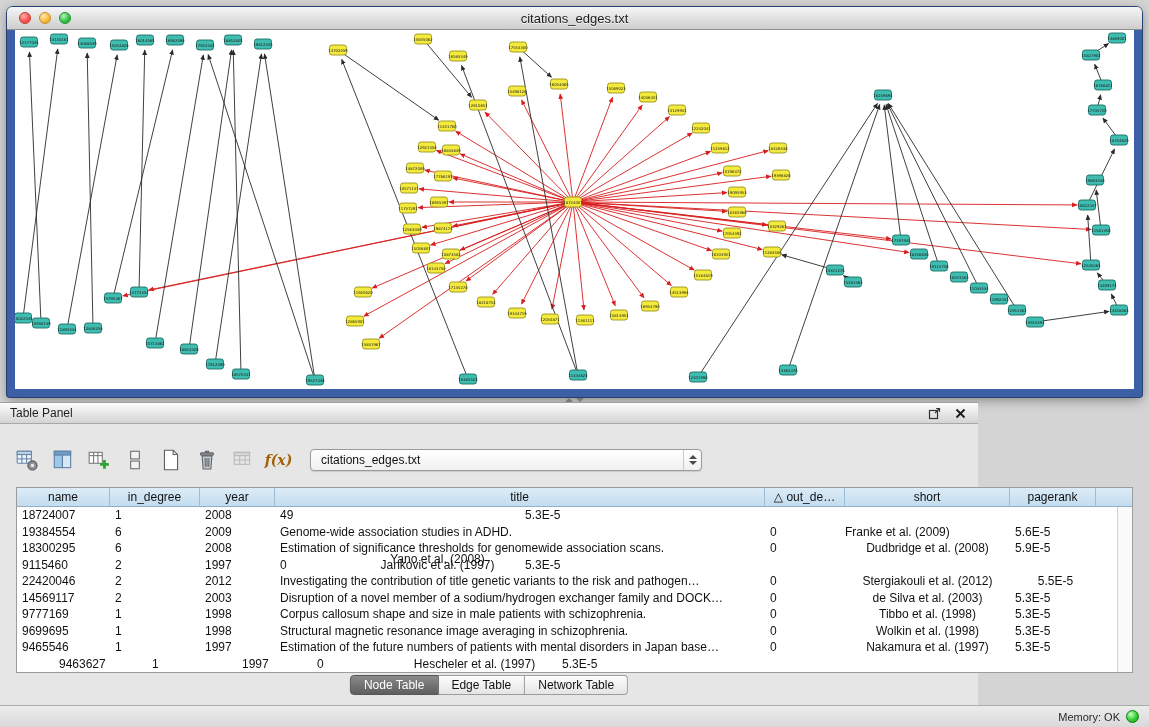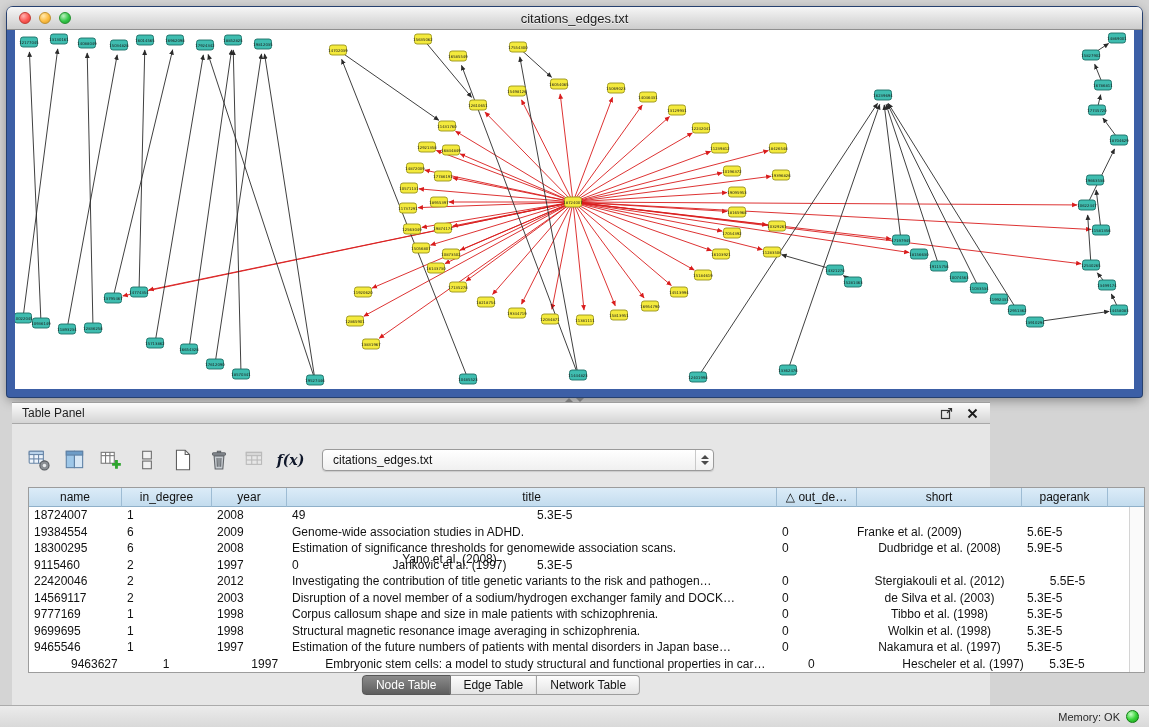--- a/index.html
+++ b/index.html
@@ -23,30 +23,30 @@
   .canvas svg{width:100%;height:100%;display:block}
   .canvas svg text{font-family:"DejaVu Sans",sans-serif}
 
   .split-handle{position:absolute;left:565px;top:397px;width:18px;height:5px;
     display:flex;align-items:center;justify-content:center;gap:3px;cursor:row-resize}
   .split-handle i{width:0;height:0;border-left:4px solid transparent;border-right:4px solid transparent}
   .split-handle .up{border-bottom:4px solid #7a7a7a}
   .split-handle .dn{border-top:4px solid #7a7a7a}
 
   
-  .table-panel{position:absolute;left:12px;top:402px;width:978px;height:303px;background:#e6e6e6;border-top:1px solid #9e9e9e}
+  .table-panel{position:absolute;left:0;top:402px;width:978px;height:303px;background:#e6e6e6;border-top:1px solid #9e9e9e}
   .panel-header{height:21px;background:linear-gradient(#fcfcfc,#d4d4d4);border-bottom:1px solid #a8a8a8;
     display:flex;align-items:center;padding:0 10px}
   .panel-title{font-size:12px;color:#1e1e1e}
   .ph-spacer{flex:1}
   .ph-btn{width:16px;height:16px;display:flex;align-items:center;justify-content:center;margin-left:10px;cursor:pointer}
 
   .toolbar{position:absolute;left:12px;top:42px;height:30px;display:flex;align-items:center;gap:7px}
   .tool-btn{width:29px;height:28px;background:transparent;border:none;display:flex;align-items:center;justify-content:center;cursor:pointer}
-  .fx{font-family:"DejaVu Serif",serif;font-style:italic;font-weight:bold;font-size:14px;color:#0f172a}
+  .fx{font-family:"DejaVu Serif",serif;font-style:italic;font-weight:bold;font-size:14px;color:#a16207}
   .combo{margin-left:10px;width:392px;height:22px;border:1px solid #9a9a9a;border-radius:4px;
     background:linear-gradient(#ffffff,#f0f0f0);display:flex;align-items:center;padding-left:10px;
     box-shadow:0 1px 1px rgba(0,0,0,.12);cursor:pointer}
   .combo-text{font-size:12px;color:#111;flex:1}
   .combo-arrows{width:18px;height:100%;display:flex;flex-direction:column;align-items:center;justify-content:center;gap:2px;border-left:1px solid #c9c9c9}
   .combo-arrows i{width:0;height:0;border-left:4px solid transparent;border-right:4px solid transparent}
   .combo-arrows .up{border-bottom:4px solid #4a4a4a}
   .combo-arrows .down{border-top:4px solid #4a4a4a}
 
   .table-wrap{position:absolute;left:16px;top:84px;width:1117px;height:186px;background:#fff;border:1px solid #9c9c9c;overflow:hidden}
@@ -739,21 +739,20 @@
             <div class="td" style="width: 75px;">1997</div>
             <div class="td" style="width: 490px;">Estimation of the future numbers of patients with mental disorders in Japan base…</div>
             <div class="td" style="width: 80px;">0</div>
             <div class="td" style="width: 165px; text-align: center; padding-left: 0px;">Nakamura et al. (1997)</div>
             <div class="td" style="width: 86px;">5.3E-5</div>
           </div>
           <div class="trow">
             <div class="td" style="width: 93px; margin-left: 37px;">9463627</div>
             <div class="td" style="width: 90px;">1</div>
             <div class="td" style="width: 75px;">1997</div>
-            <div class="td" style="width: 490px;">Embryonic stem cells: a model to study structural and functional properties in car…</div>
             <div class="td" style="width: 80px;">0</div>
             <div class="td" style="width: 165px; text-align: center; padding-left: 0px;">Hescheler et al. (1997)</div>
             <div class="td" style="width: 86px;">5.3E-5</div>
           </div>
         </div>
       <div class="vscroll"></div>
     </div>
 
     <div class="tabs">
         <div class="tab active">Node Table</div>

